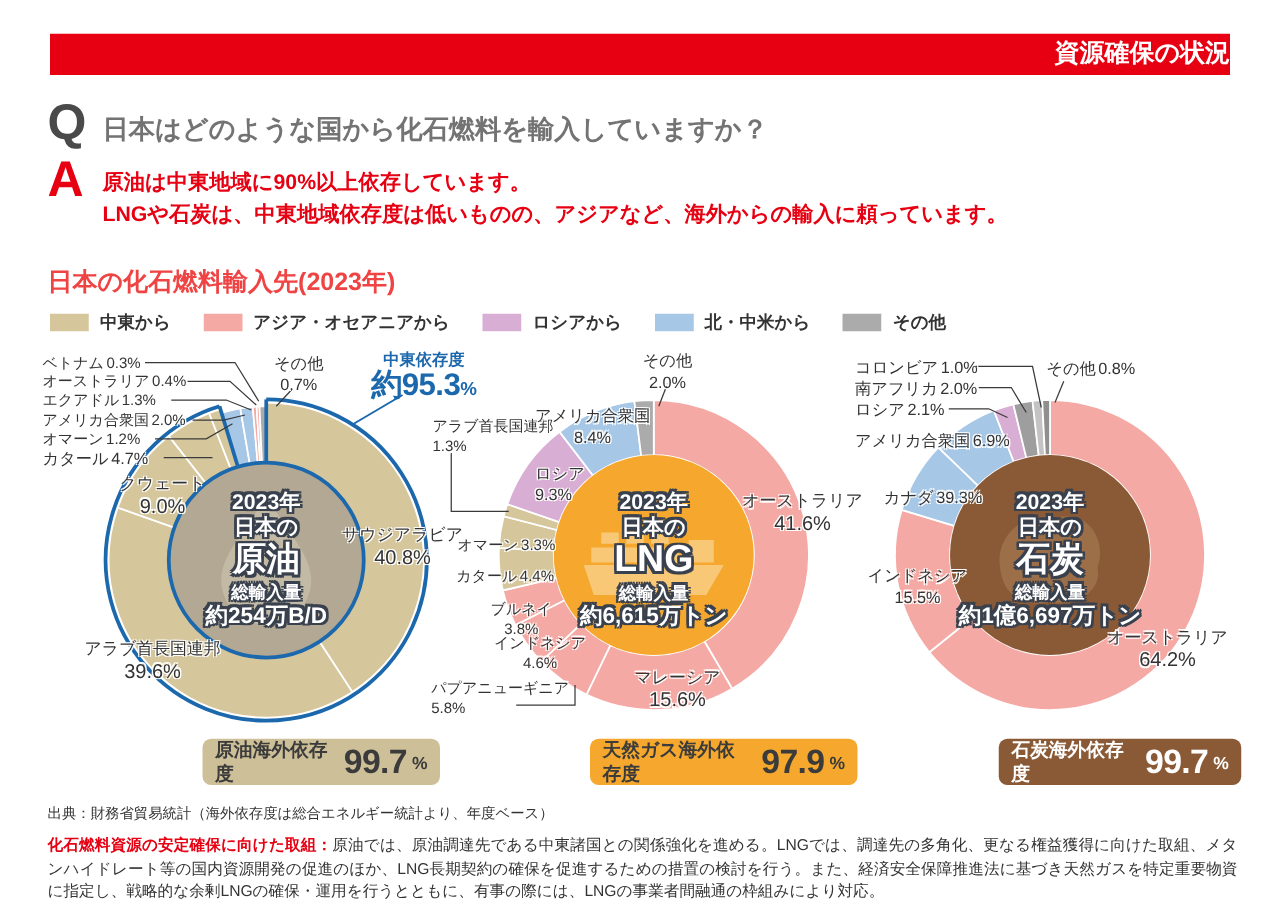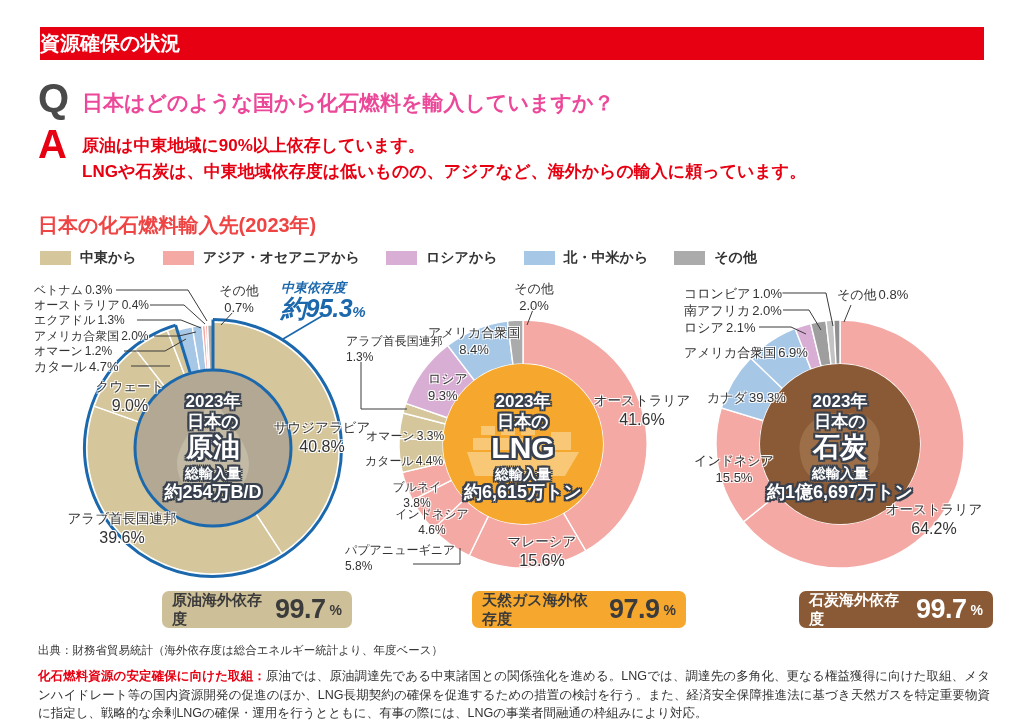--- a/index.html
+++ b/index.html
@@ -1,42 +1,42 @@
 <!DOCTYPE html>
 <html style="--accent: #e60012; --dep-blue: #1c68ad;"><head>
 <meta charset="utf-8">
 <style>
   html,body{margin:0;padding:0;background:#fff;}
   .page{position:relative;width:1024px;height:726px;background:#fff;overflow:hidden;
         font-family:"Liberation Sans",sans-serif;}
   .banner{position:absolute;left:40px;right:40px;top:27px;height:33px;line-height:33px;
-          text-align:left;color:#fff;font-size:20px;font-weight:bold;background:var(--accent);}
+          text-align:right;color:#fff;font-size:20px;font-weight:bold;background:var(--accent);}
   .q-mark{position:absolute;left:38px;top:78px;font-size:40px;font-weight:bold;color:#4a4a4a;line-height:1;}
-  .q-text{position:absolute;left:82px;top:89px;font-size:21px;font-weight:bold;color:#ec4899;}
+  .q-text{position:absolute;left:82px;top:89px;font-size:21px;font-weight:bold;color:#737373;}
   .a-mark{position:absolute;left:38px;top:124px;font-size:40px;font-weight:bold;color:var(--accent);line-height:1;}
   .a-text{position:absolute;left:82px;top:133px;font-size:17px;font-weight:bold;color:var(--accent);line-height:26px;}
   .section-title{position:absolute;left:38px;top:212px;font-size:20px;font-weight:bold;color:#ef4444;}
   .legend{position:absolute;left:40px;top:249px;display:flex;gap:26px;align-items:center;}
   .legend-item{display:flex;align-items:center;gap:9px;font-size:14px;font-weight:bold;color:#333;}
   .swatch{width:31px;height:14px;display:inline-block;}
   svg.layer{position:absolute;left:0;top:0;pointer-events:none;}
   #leader-lines polyline{fill:none;stroke:#3a3a3a;stroke-width:1;}
   #leader-lines polyline.blue{stroke:var(--dep-blue);stroke-width:1.6;}
   .seg-label{position:absolute;font-weight:normal;color:#333;font-size:12px;line-height:1.3;
              white-space:nowrap;z-index:3;
              text-shadow:-1px -1px 0 #fff,1px -1px 0 #fff,-1px 1px 0 #fff,1px 1px 0 #fff;}
   .seg-label .pct{margin-left:2px;}
   .seg-label.stack{text-align:center;}
   .seg-label.stack .pct{display:block;margin-left:0;}
   .seg-label.stack-left{text-align:left;}
   .seg-label.stack-left .pct{display:block;margin-left:0;}
   .seg-label.lg{font-size:13.5px;}
   .seg-label.lg .pct{font-size:16px;}
   .seg-label.md{font-size:13px;}
-  .dep-note{position:absolute;z-index:3;text-align:left;color:var(--dep-blue);line-height:1.1;font-style:italic;}
+  .dep-note{position:absolute;z-index:3;text-align:center;color:var(--dep-blue);line-height:1.1;}
   .dep-note .t{display:block;font-size:13px;font-weight:bold;}
   .dep-note .v{font-size:25px;font-weight:bold;letter-spacing:-0.5px;}
   .dep-note .u{font-size:15px;font-weight:bold;}
   .donut-center{position:absolute;z-index:3;text-align:center;color:#fff;font-weight:bold;line-height:1.18;
       text-shadow:-2px -2px 0 #39414e,2px -2px 0 #39414e,-2px 2px 0 #39414e,2px 2px 0 #39414e,
                    0 -2px 0 #39414e,0 2px 0 #39414e,-2px 0 0 #39414e,2px 0 0 #39414e;}
   .donut-center .c-sm{font-size:17px;}
   .donut-center .c-fuel{font-size:27px;line-height:1.15;}
   .donut-center .c-fuel.latin{font-size:30px;line-height:1.05;}
   .donut-center .c-l4{font-size:14px;margin-top:2px;}

